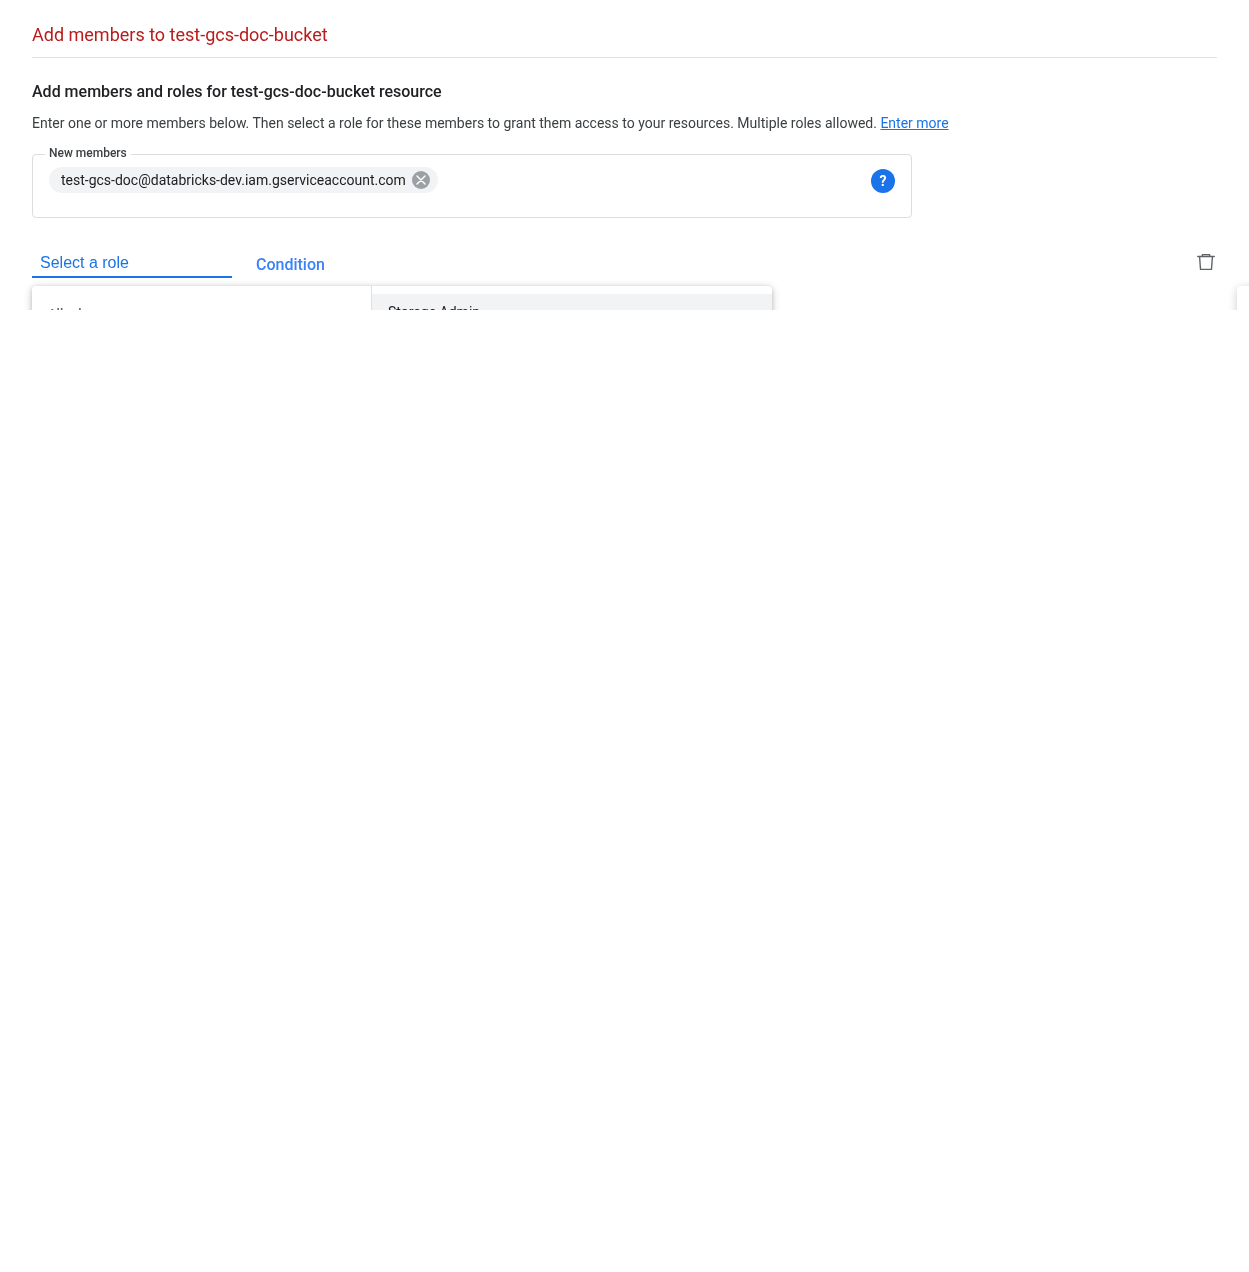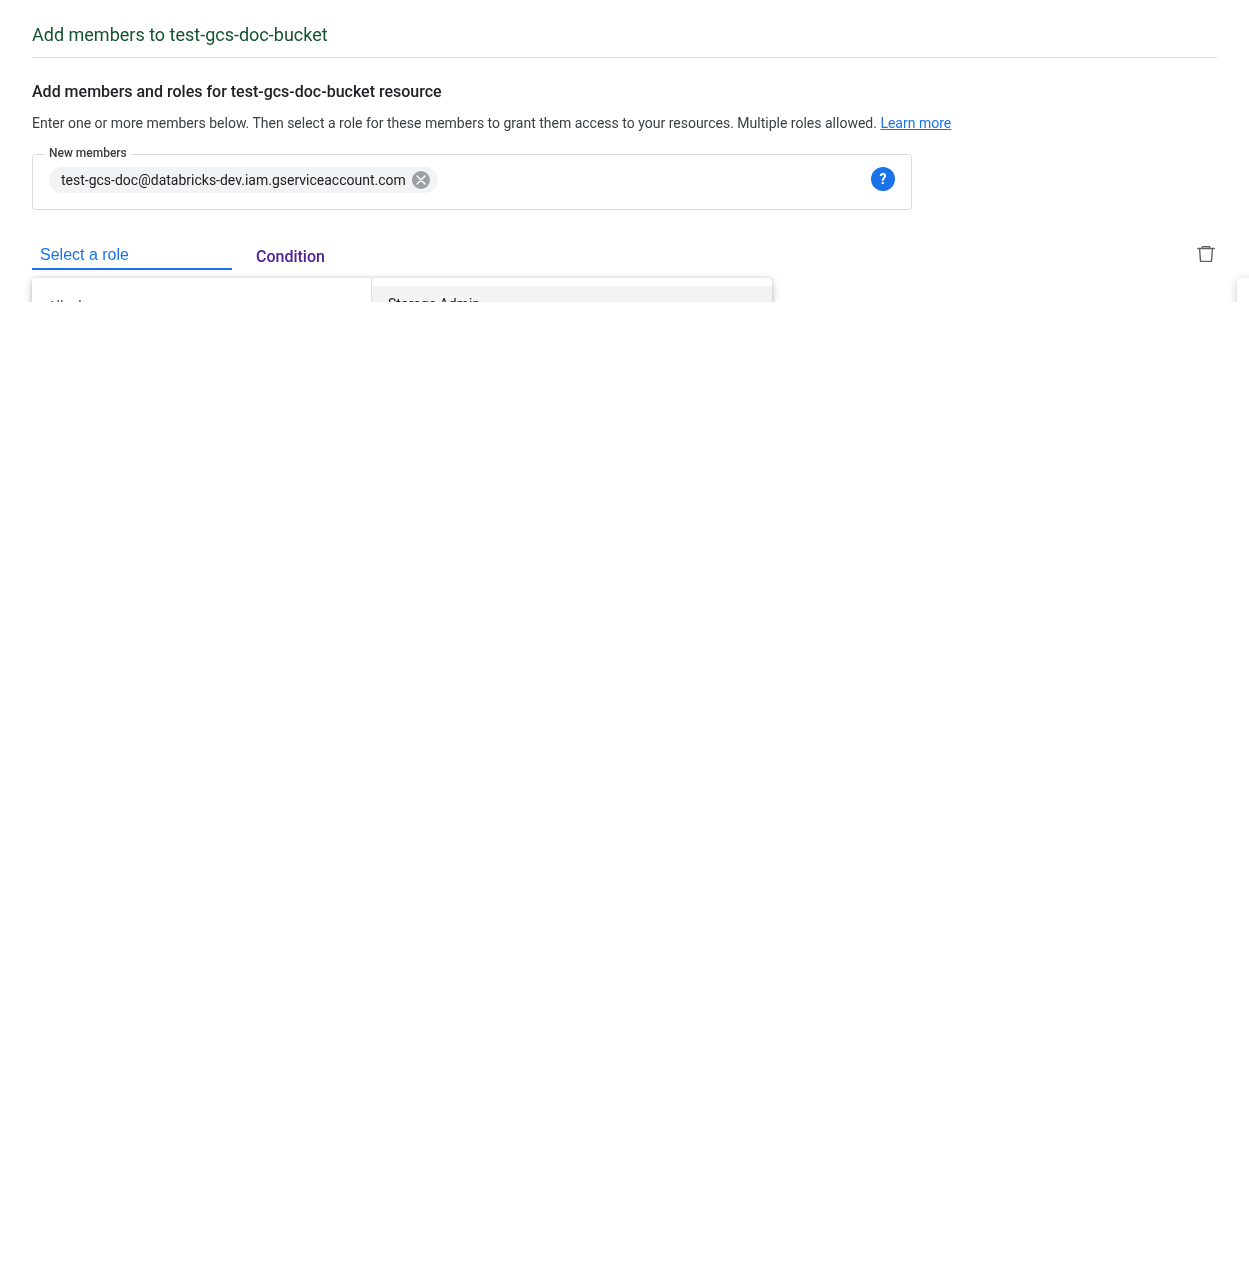--- a/index.html
+++ b/index.html
@@ -11,21 +11,21 @@
     }
 
     .page-container {
       padding: 24px 32px;
       max-width: 1249px;
     }
 
     .page-title {
       font-size: 18px;
       font-weight: 400;
-      color: #14532d;
+      color: #b91c1c;
       margin-bottom: 24px;
       padding-bottom: 12px;
       border-bottom: 1px solid #e0e0e0;
     }
 
     .section-title {
       font-size: 16px;
       font-weight: 500;
       color: #202124;
       margin-bottom: 12px;
@@ -40,40 +40,40 @@
 
     .learn-more {
       color: #1a73e8;
       text-decoration: underline;
       cursor: pointer;
     }
 
     .members-section {
       border: 1px solid #dadce0;
       border-radius: 4px;
-      padding: 12px 16px 16px;
+      padding: 12px 16px 24px;
       margin-bottom: 24px;
       position: relative;
       max-width: 880px;
     }
 
     .members-label {
       position: absolute;
       top: -9px;
       left: 12px;
       background: #fff;
       padding: 0 4px;
       font-size: 12px;
       font-weight: 500;
       color: #3c4043;
     }
 
     .members-input-row {
       display: flex;
-      align-items: flex-start;
+      align-items: flex-end;
       gap: 12px;
     }
 
     .member-chip {
       display: inline-flex;
       align-items: center;
       background: #f1f3f4;
       border-radius: 16px;
       padding: 4px 8px 4px 12px;
       font-size: 14px;
@@ -132,21 +132,21 @@
       font-size: 16px;
       font-weight: 500;
       padding: 4px 8px;
       cursor: pointer;
       min-width: 200px;
     }
 
     .condition-label {
       font-size: 16px;
       font-weight: 500;
-      color: #4c1d95;
+      color: #3b82f6;
     }
 
     .delete-icon {
       margin-left: auto;
       cursor: pointer;
       color: #5f6368;
       font-size: 20px;
     }
 
     
@@ -279,21 +279,21 @@
 <body>
 
 <div class="page-container">
 
   <div class="page-title">Add members to test-gcs-doc-bucket</div>
 
   <div class="section-title">Add members and roles for test-gcs-doc-bucket resource</div>
 
   <p class="description">
     <span>Enter one or more members below. Then select a role for these members to grant them access to your resources. Multiple roles allowed.</span>
-    <a class="learn-more">Learn more</a>
+    <a class="learn-more">Enter more</a>
   </p>
 
   <div class="members-section">
     <span class="members-label">New members</span>
     <div class="members-input-row">
       <div class="member-chip">
         <span>test-gcs-doc@databricks-dev.iam.gserviceaccount.com</span>
         <div class="chip-close">
           <svg width="10" height="10" viewBox="0 0 10 10" fill="none">
             <path d="M1 1L9 9M9 1L1 9" stroke="white" stroke-width="1.5" stroke-linecap="round"></path>

